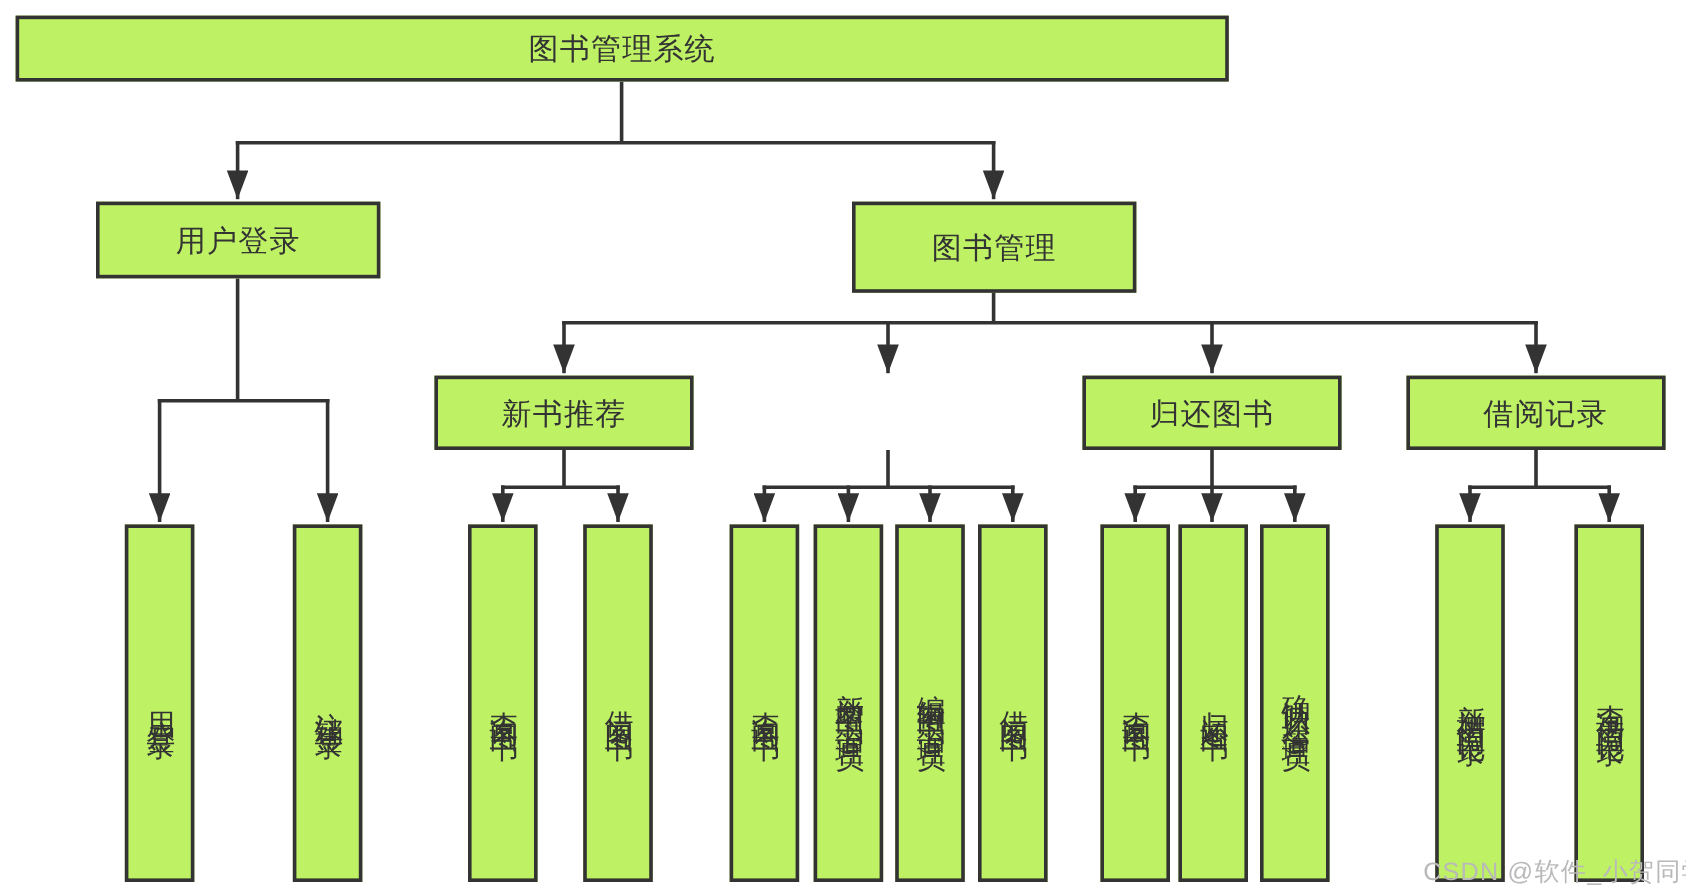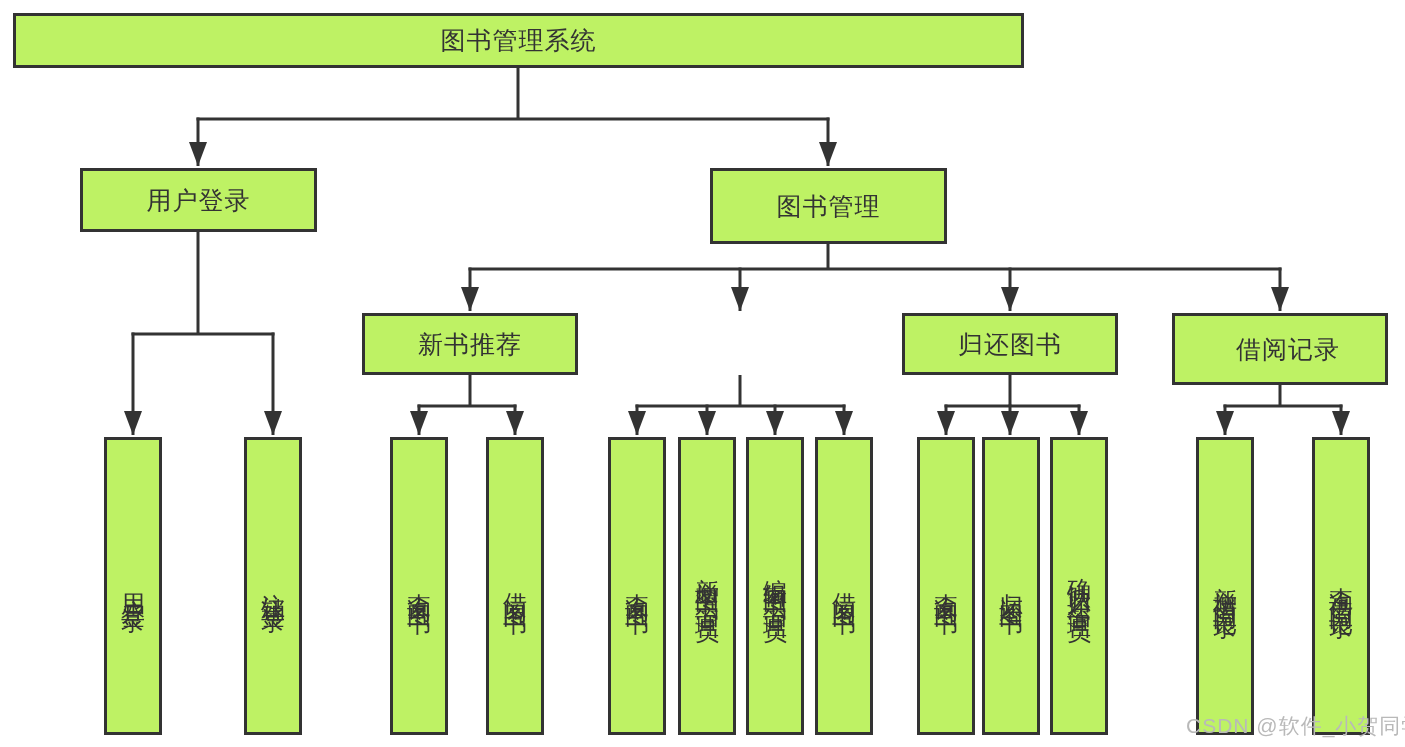--- a/index.html
+++ b/index.html
@@ -35,21 +35,21 @@
   .hbox {
     font-size: 25px;
     letter-spacing: 1px;
   }
   .root-box    { left: 13px;   top: 13px;  width: 1011px; height: 55px; }
   .lv2-a       { left: 80px;   top: 168px; width: 237px;  height: 64px; }
   .lv2-b       { left: 710px;  top: 168px; width: 237px;  height: 76px; }
   .lv3-a       { left: 362px;  top: 313px; width: 216px;  height: 62px; }
   .lv3-b       { left: 632px;  top: 313px; width: 216px;  height: 62px; }
   .lv3-c       { left: 902px;  top: 313px; width: 216px;  height: 62px; }
-  .lv3-d       { left: 1172px; top: 313px; width: 216px;  height: 72px; padding-left: 16px; }
+  .lv3-d       { left: 1172px; top: 313px; width: 216px;  height: 62px; padding-left: 16px; }
   .leaf {
     top: 437px;
     width: 58px;
     height: 298px;
   }
   .leaf span {
     writing-mode: vertical-rl;
     text-orientation: mixed;
     font-size: 24px;
     letter-spacing: 6px;

